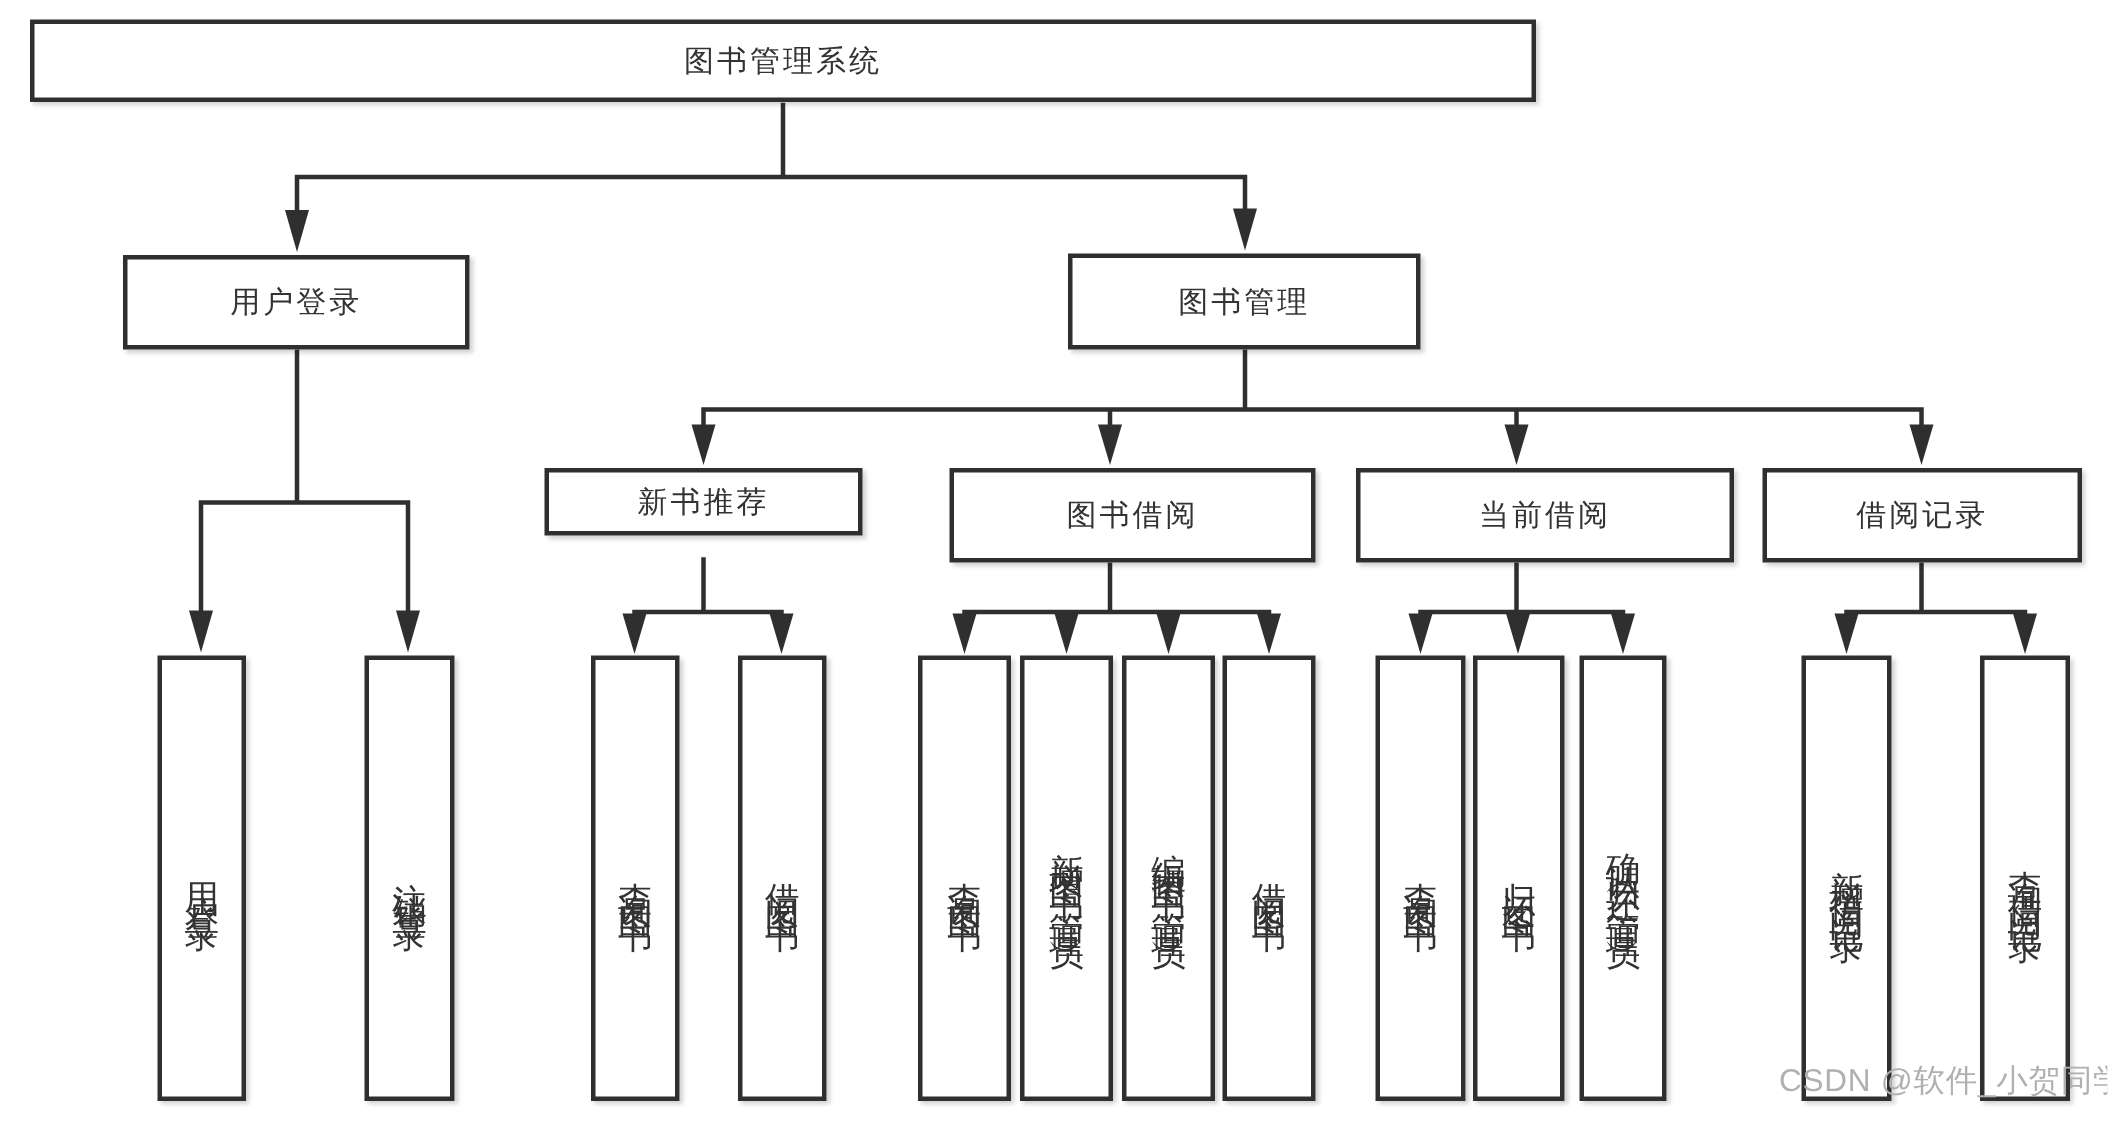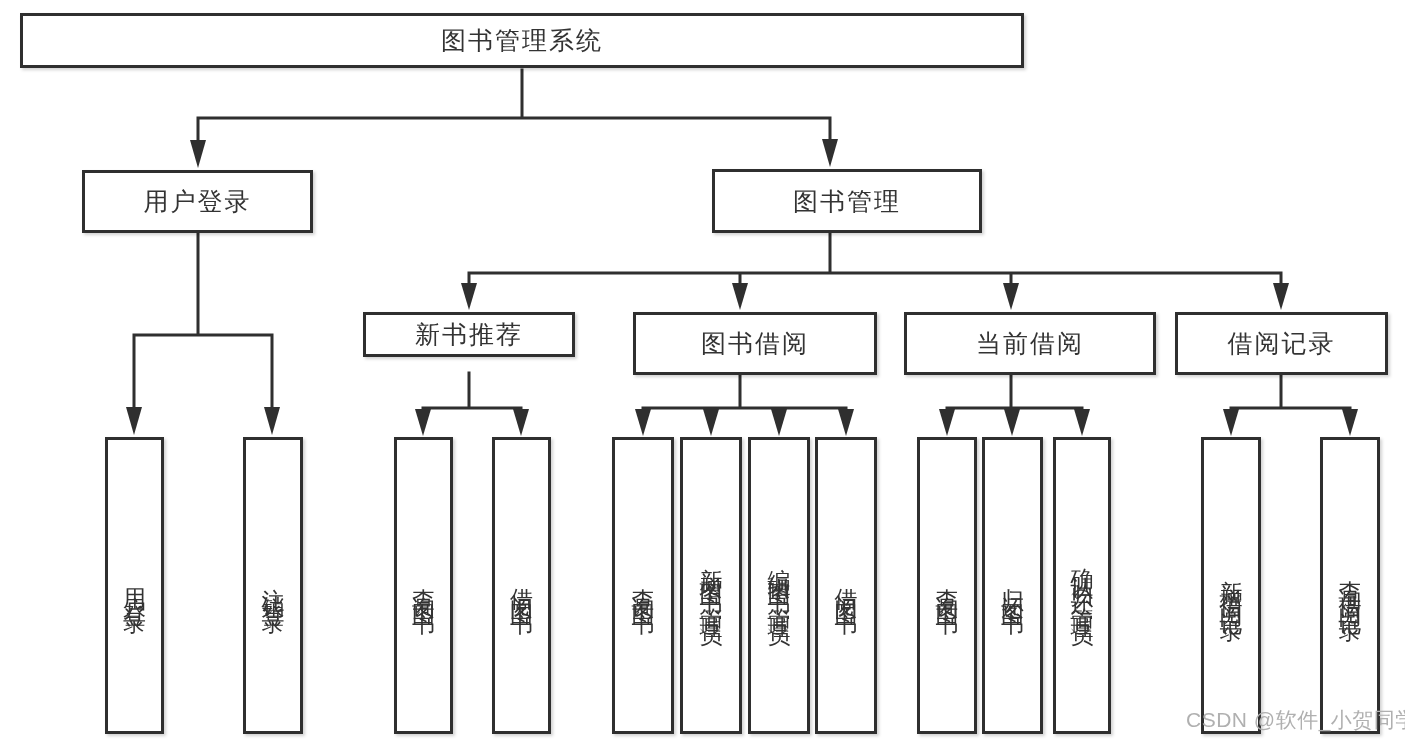--- a/index.html
+++ b/index.html
@@ -9,21 +9,21 @@
     font-family:"Liberation Sans","DejaVu Sans",sans-serif;
   }
   .node{
     position:absolute;box-sizing:border-box;
     border:3px solid var(--line,#2f2f2f);
     background:#fff;color:var(--text,#333);
     display:flex;align-items:center;justify-content:center;
     box-shadow:2px 2px 3px rgba(0,0,0,0.18);
     z-index:2;
   }
-  .node.h{font-size:25px;letter-spacing:2px;white-space:nowrap;}
+  .node.h{font-size:20px;letter-spacing:2px;white-space:nowrap;}
   .node.v{
     writing-mode:vertical-rl;text-orientation:mixed;
     font-size:23px;letter-spacing:8px;line-height:1;
   }
   svg.connectors{position:absolute;left:0;top:0;z-index:1;}
   .cline{fill:none;stroke:var(--line,#2f2f2f);stroke-width:3;stroke-linecap:square;}
   .ahead{fill:var(--line,#2f2f2f);stroke:none;}
   .watermark{
     position:absolute;left:1186px;top:706px;z-index:6;
     font-size:21px;color:var(--watermark,#b0b0b0);
@@ -74,21 +74,21 @@
     <g>
       <path class="cline" d="M1281 373 V408 M1231 408 H1350"></path>
       <polygon class="ahead" points="1223,409 1239,409 1231,436"></polygon>
       <polygon class="ahead" points="1342,409 1358,409 1350,436"></polygon>
     </g>
   </svg>
 
   <div class="node h" style="left:20px;top:13px;width:1004px;height:55px">图书管理系统</div>
 
   <div class="node h" style="left:82px;top:170px;width:231px;height:63px">用户登录</div>
-  <div class="node h" style="left:712px;top:169px;width:270px;height:64px">图书管理</div>
+  <div class="node h" style="left:712px;top:169px;width:235px;height:64px">图书管理</div>
 
   <div class="node h" style="left:363px;top:312px;width:212px;height:45px">新书推荐</div>
   <div class="node h" style="left:633px;top:312px;width:244px;height:63px">图书借阅</div>
   <div class="node h" style="left:904px;top:312px;width:252px;height:63px">当前借阅</div>
   <div class="node h" style="left:1175px;top:312px;width:213px;height:63px">借阅记录</div>
 
   <div class="node v" style="left:105px;top:437px;width:59px;height:297px">用户登录</div>
   <div class="node v" style="left:243px;top:437px;width:60px;height:297px">注销登录</div>
 
   <div class="node v" style="left:394px;top:437px;width:59px;height:297px">查询图书</div>

